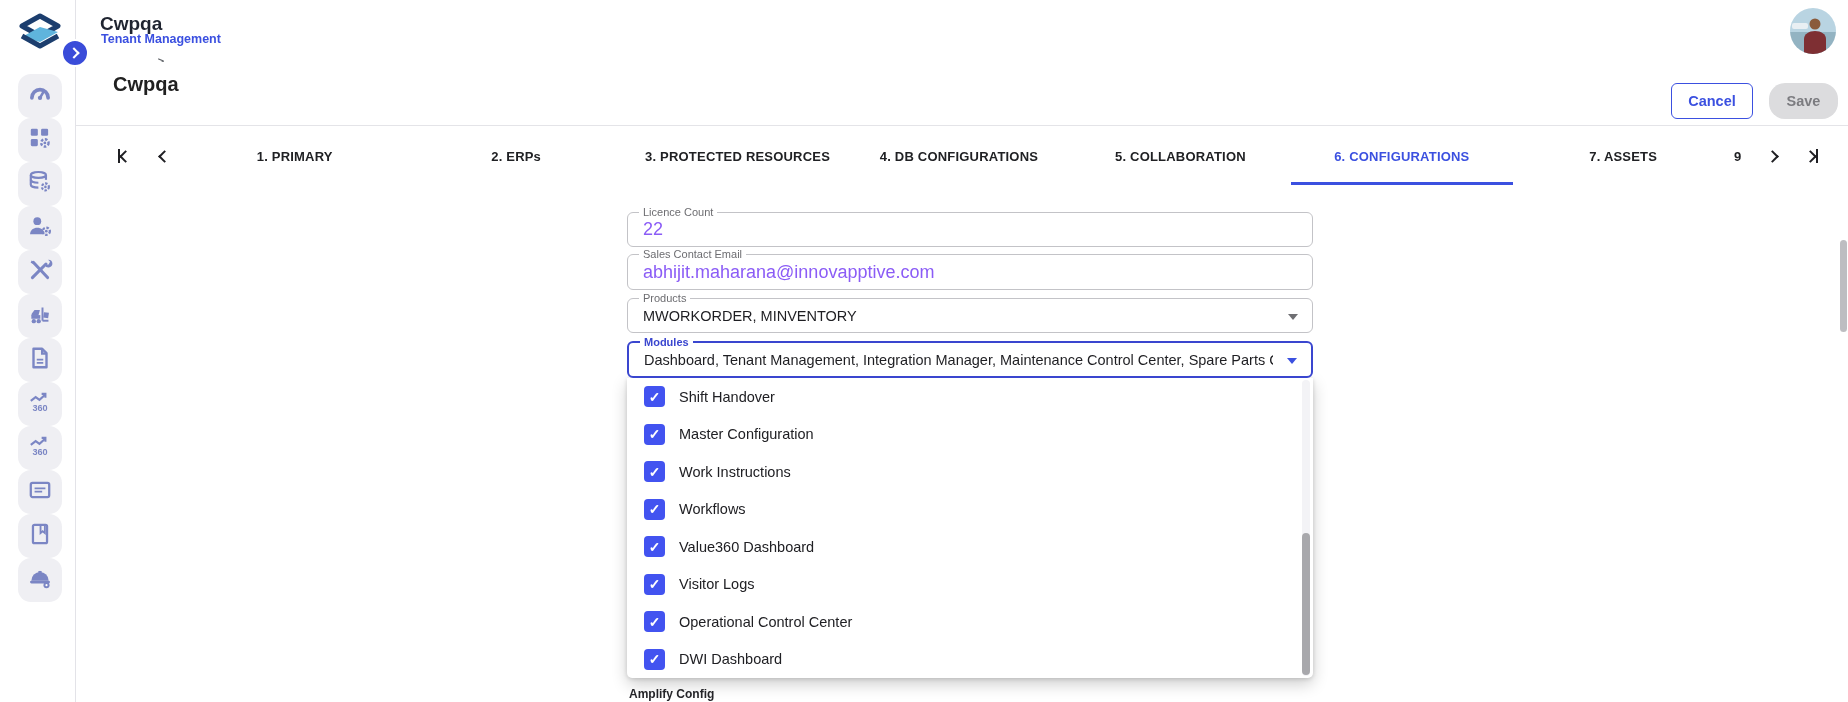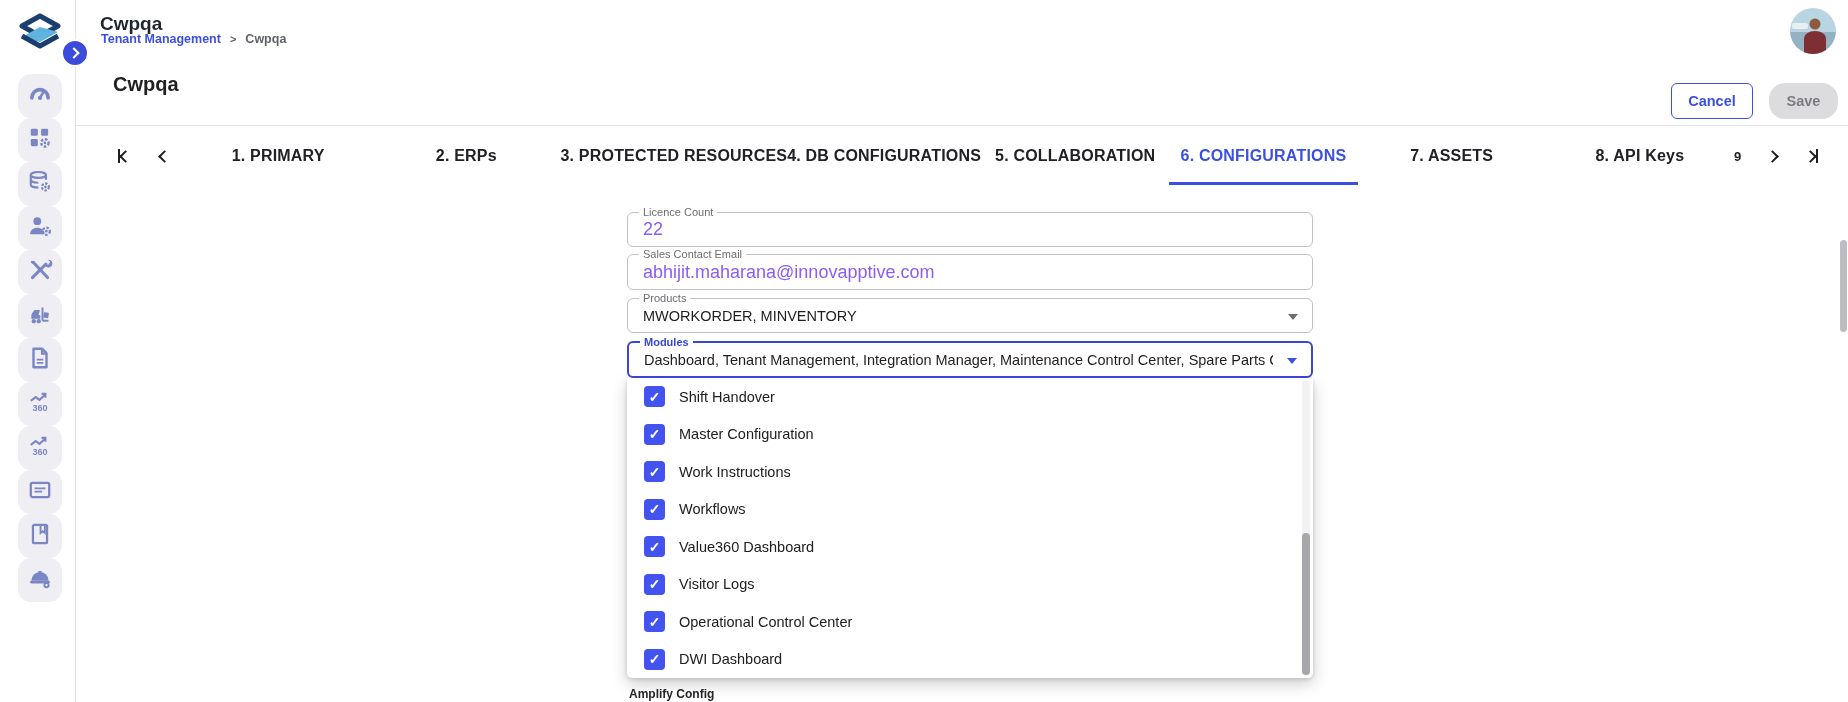--- a/index.html
+++ b/index.html
@@ -17,21 +17,21 @@
   .collapse-btn { position:absolute; left:61px; top:39px; width:28px; height:28px;
     border-radius:50%; background:#3a4cd9; border:2px solid #fff; z-index:6;
     display:flex; align-items:center; justify-content:center; cursor:pointer; }
   .collapse-btn .wchev { width:8px; height:8px; border-top:2.4px solid #fff;
     border-right:2.4px solid #fff; transform:rotate(45deg); margin-left:-3px; }
 
   
   .topbar { position:absolute; left:76px; top:0; right:0; height:62px; background:#fff; }
   .app-title { position:absolute; left:24px; top:13px; font-size:19px; font-weight:700; color:#1f2430; }
   .breadcrumb { position:absolute; left:25px; top:32px; display:flex; gap:9px;
-    align-items:center; font-size:12.5px; font-weight:700; }
+    align-items:center; font-size:12.5px; font-weight:700;flex-direction:column; }
   .bc-parent { color:#3b50e0; cursor:pointer; }
   .bc-sep { color:#5f6368; font-size:11px; }
   .bc-current { color:#5f6368; }
   .avatar { position:absolute; right:12px; top:8px; width:46px; height:46px;
     border-radius:50%; overflow:hidden; cursor:pointer; }
 
   
   .page-head { position:absolute; left:76px; top:62px; right:0; height:64px;
     background:#fff; border-bottom:1px solid #e4e4e8; }
   .page-title { position:absolute; left:37px; top:11px; font-size:20px; font-weight:700; color:#212121; }
@@ -48,21 +48,21 @@
   .nav-btn { width:40px; display:flex; align-items:center; justify-content:center;
     gap:1px; cursor:pointer; background:none; border:none; }
   .chev { display:inline-block; width:9px; height:9px;
     border-left:2.6px solid #1f1f23; border-bottom:2.6px solid #1f1f23; }
   .chev.left  { transform:rotate(45deg); }
   .chev.right { transform:rotate(225deg); }
   .vbar { display:inline-block; width:2.6px; height:14px; background:#1f1f23; }
   .tabs { flex:1; display:flex; align-items:stretch; overflow:hidden; }
   .tab { flex:1; position:relative; display:flex; align-items:center;
     justify-content:center; cursor:pointer; }
-  .tab-label { font-size:16px; font-weight:700; color:#202124; letter-spacing:.2px; white-space:nowrap; }
+  .tab-label { font-size:13px; font-weight:700; color:#202124; letter-spacing:.2px; white-space:nowrap; }
   .tab.active .tab-label { color:#3b50e0;text-align:right; }
   .tab.active::after { content:""; position:absolute; left:0; right:0; bottom:0;
     height:3px; background:#3b50e0; }
   .tab-overflow { width:18px; overflow:hidden; display:flex; align-items:center;
     font-size:13px; font-weight:700; color:#202124; cursor:pointer; }
 
   
   .field { position:absolute; left:627px; width:686px; background:#fff;
     border:1px solid #c3c3c7; border-radius:6px; cursor:text; }
   .field.f1 { top:212px; height:35px; }
@@ -286,23 +286,20 @@
         </div>
 
         <div class="tab active">
           <span class="tab-label">6. CONFIGURATIONS</span>
         </div>
 
         <div class="tab">
           <span class="tab-label">7. ASSETS</span>
         </div>
 
-        <div class="tab">
-          <span class="tab-label">8. API Keys</span>
-        </div>
       </div>
     <div class="tab-overflow">9</div>
     <button class="nav-btn">
       <span class="chev right"></span>
     </button>
     <button class="nav-btn">
       <span class="chev right"></span>
         <span class="vbar"></span>
     </button>
   </nav>

